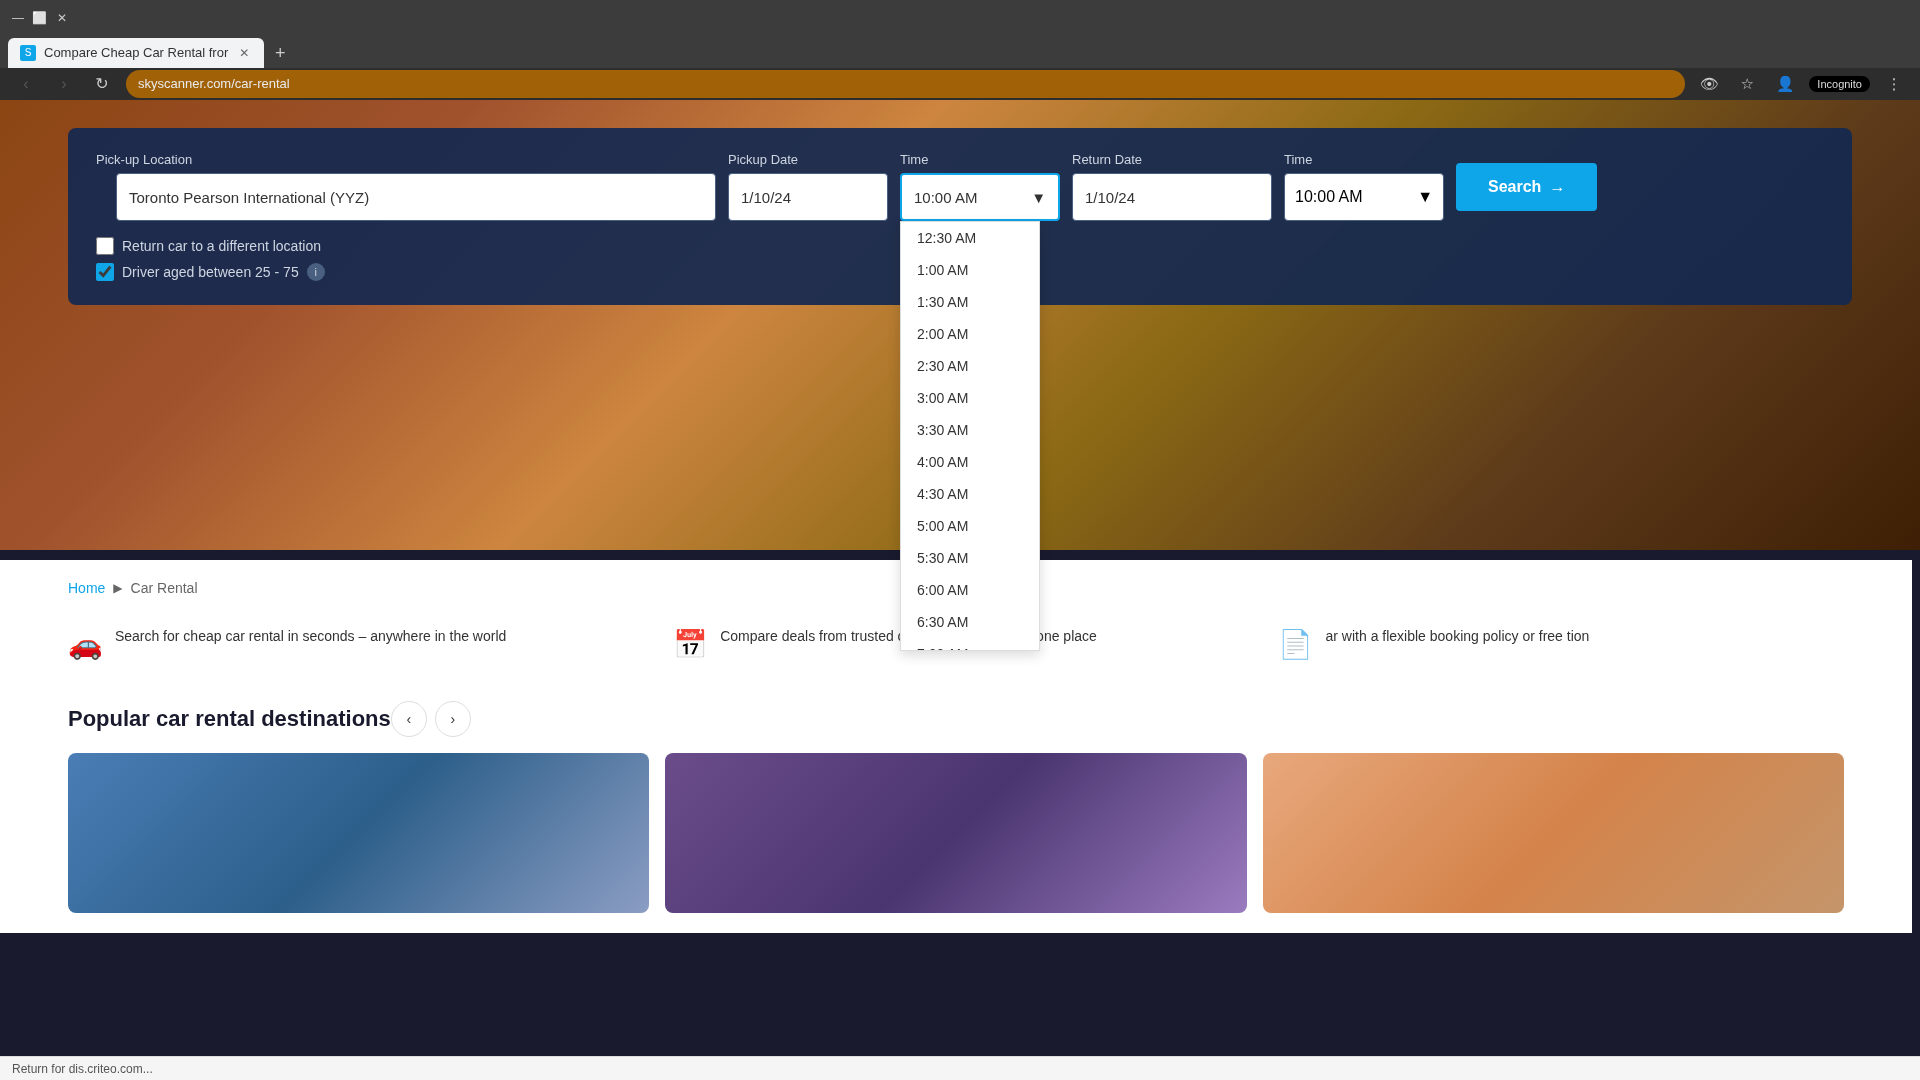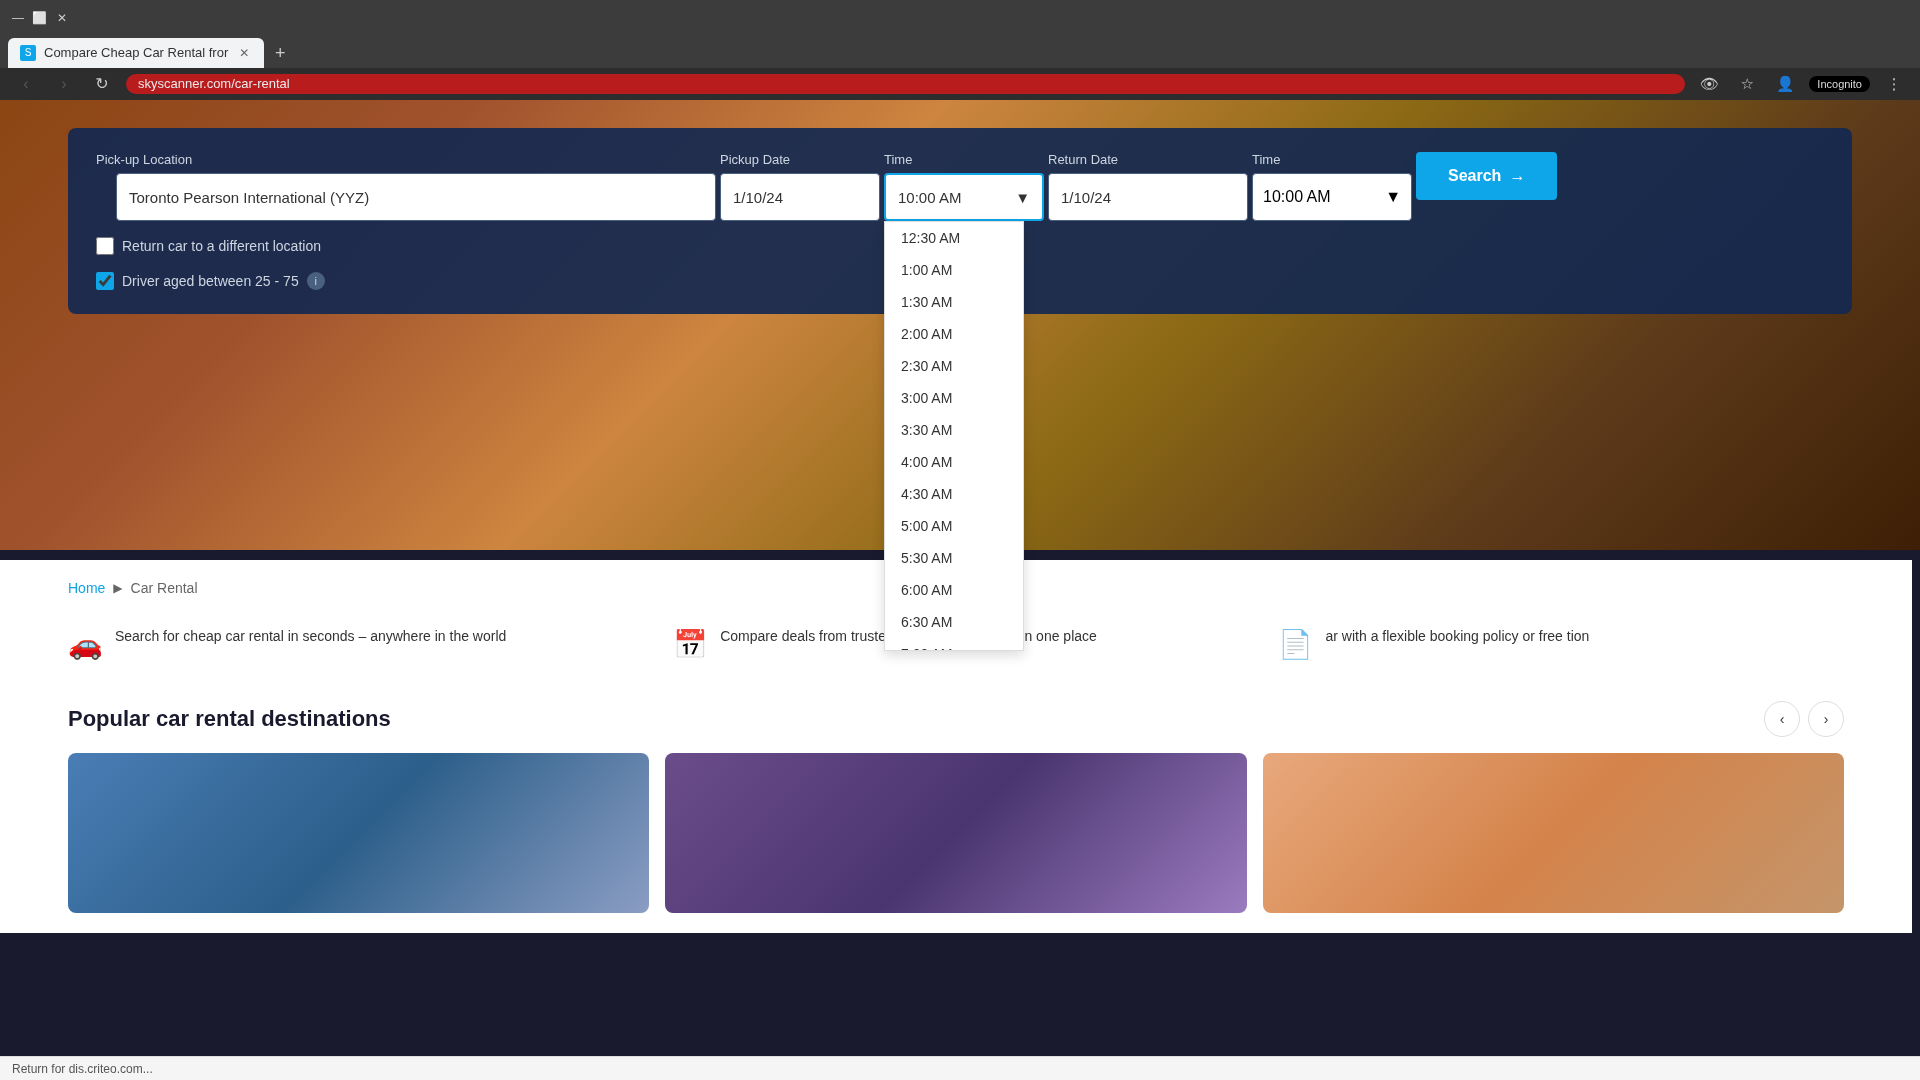--- a/index.html
+++ b/index.html
@@ -110,22 +110,22 @@
       cursor: pointer;
       font-size: 16px;
       border-radius: 50%;
       display: flex;
       align-items: center;
       justify-content: center;
     }
     .nav-btn:disabled { color: #555; }
     .url-bar {
       flex: 1;
-      height: 20px;
-      background: #b91c1c;
+      height: 28px;
+      background: #a16207;
       border: none;
       border-radius: 14px;
       color: #e8eaed;
       font-size: 13px;
       padding: 0 12px;
       outline: none;
     }
     .browser-action {
       width: 28px;
       height: 28px;
@@ -172,22 +172,22 @@
       top: 28px;
       left: 68px;
       right: 68px;
       background: rgba(20, 40, 80, 0.92);
       border-radius: 8px;
       padding: 24px 28px;
       z-index: 10;
     }
     .search-row {
       display: flex;
-      gap: 4px;
-      align-items: flex-start;
+      gap: 12px;
+      align-items: center;
     }
     .field-group {
       display: flex;
       flex-direction: column;
       gap: 6px;
     }
     .field-label {
       color: #cdd5e0;
       font-size: 13px;
       font-weight: 500;
@@ -261,21 +261,21 @@
     }
 
     .checkbox-row {
       display: flex;
       align-items: center;
       gap: 8px;
       margin-top: 16px;
       color: #cdd5e0;
       font-size: 14px;
     }
-    .checkbox-row + .checkbox-row { margin-top: 17px; }
+    .checkbox-row + .checkbox-row { margin-top: 8px; }
     .cb { width: 18px; height: 18px; cursor: pointer; }
     .cb-checked { accent-color: #0ea5e9; }
     .info-icon {
       width: 18px;
       height: 18px;
       background: #4a6080;
       border-radius: 50%;
       display: inline-flex;
       align-items: center;
       justify-content: center;
@@ -329,21 +329,20 @@
       font-size: 14px;
       color: #333;
       line-height: 1.5;
     }
 
     .popular-section {
       margin-top: 20px;
     }
     .section-header {
       display: flex;
-      justify-content: space-between;
       align-items: center;
       margin-bottom: 16px;
     }
     .section-title {
       font-size: 22px;
       font-weight: 700;
       color: #1a1a2e;
     }
     .nav-arrows {
       display: flex;

